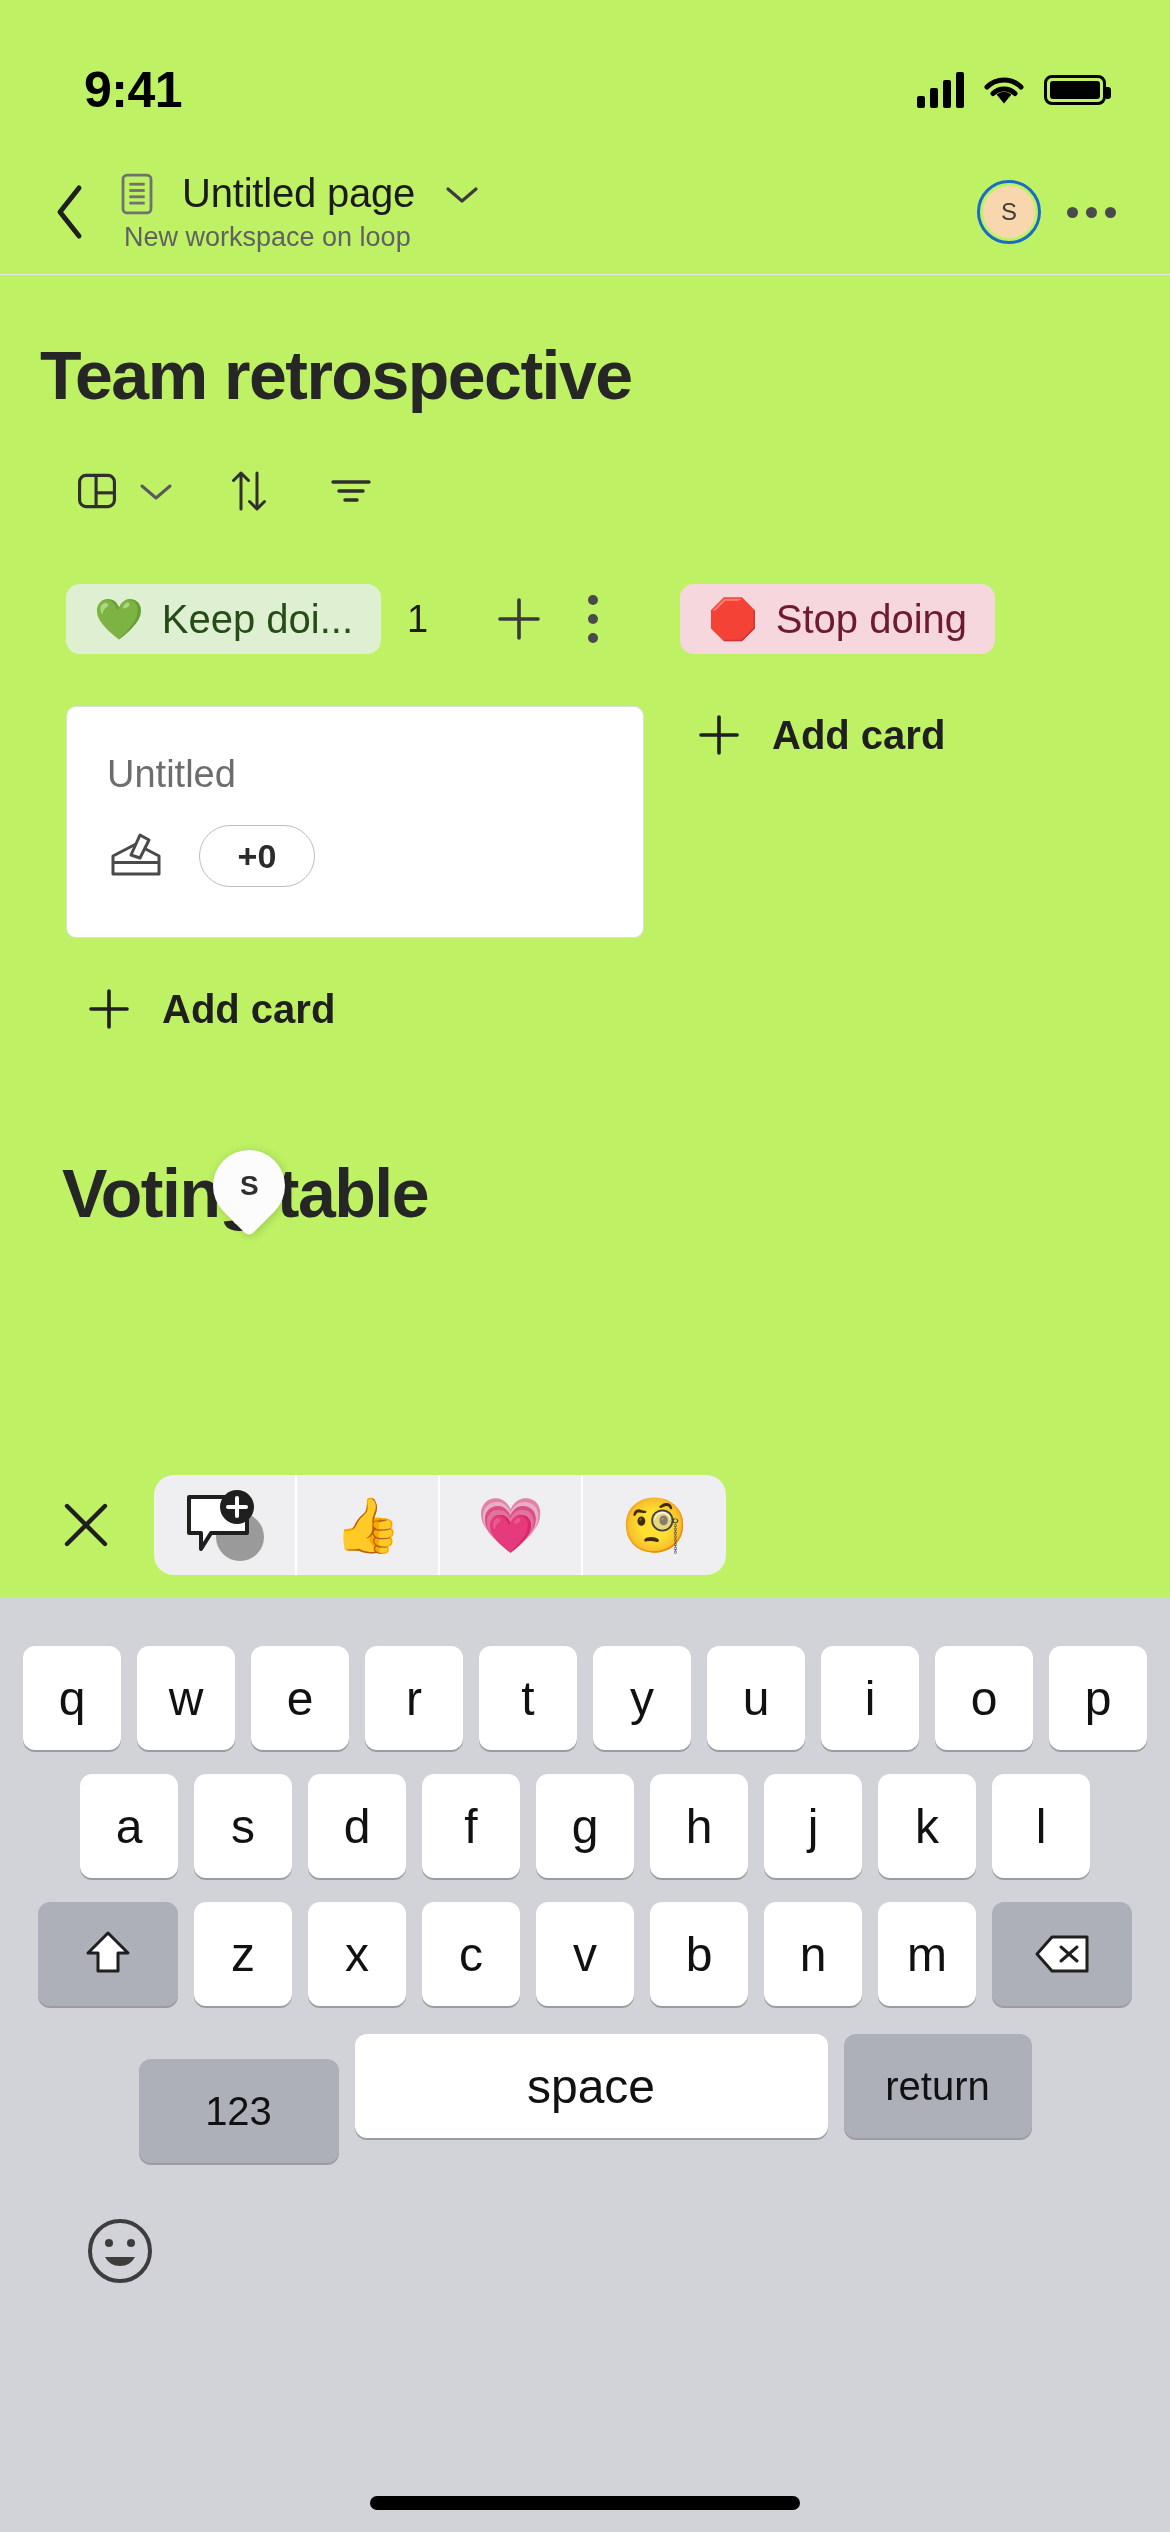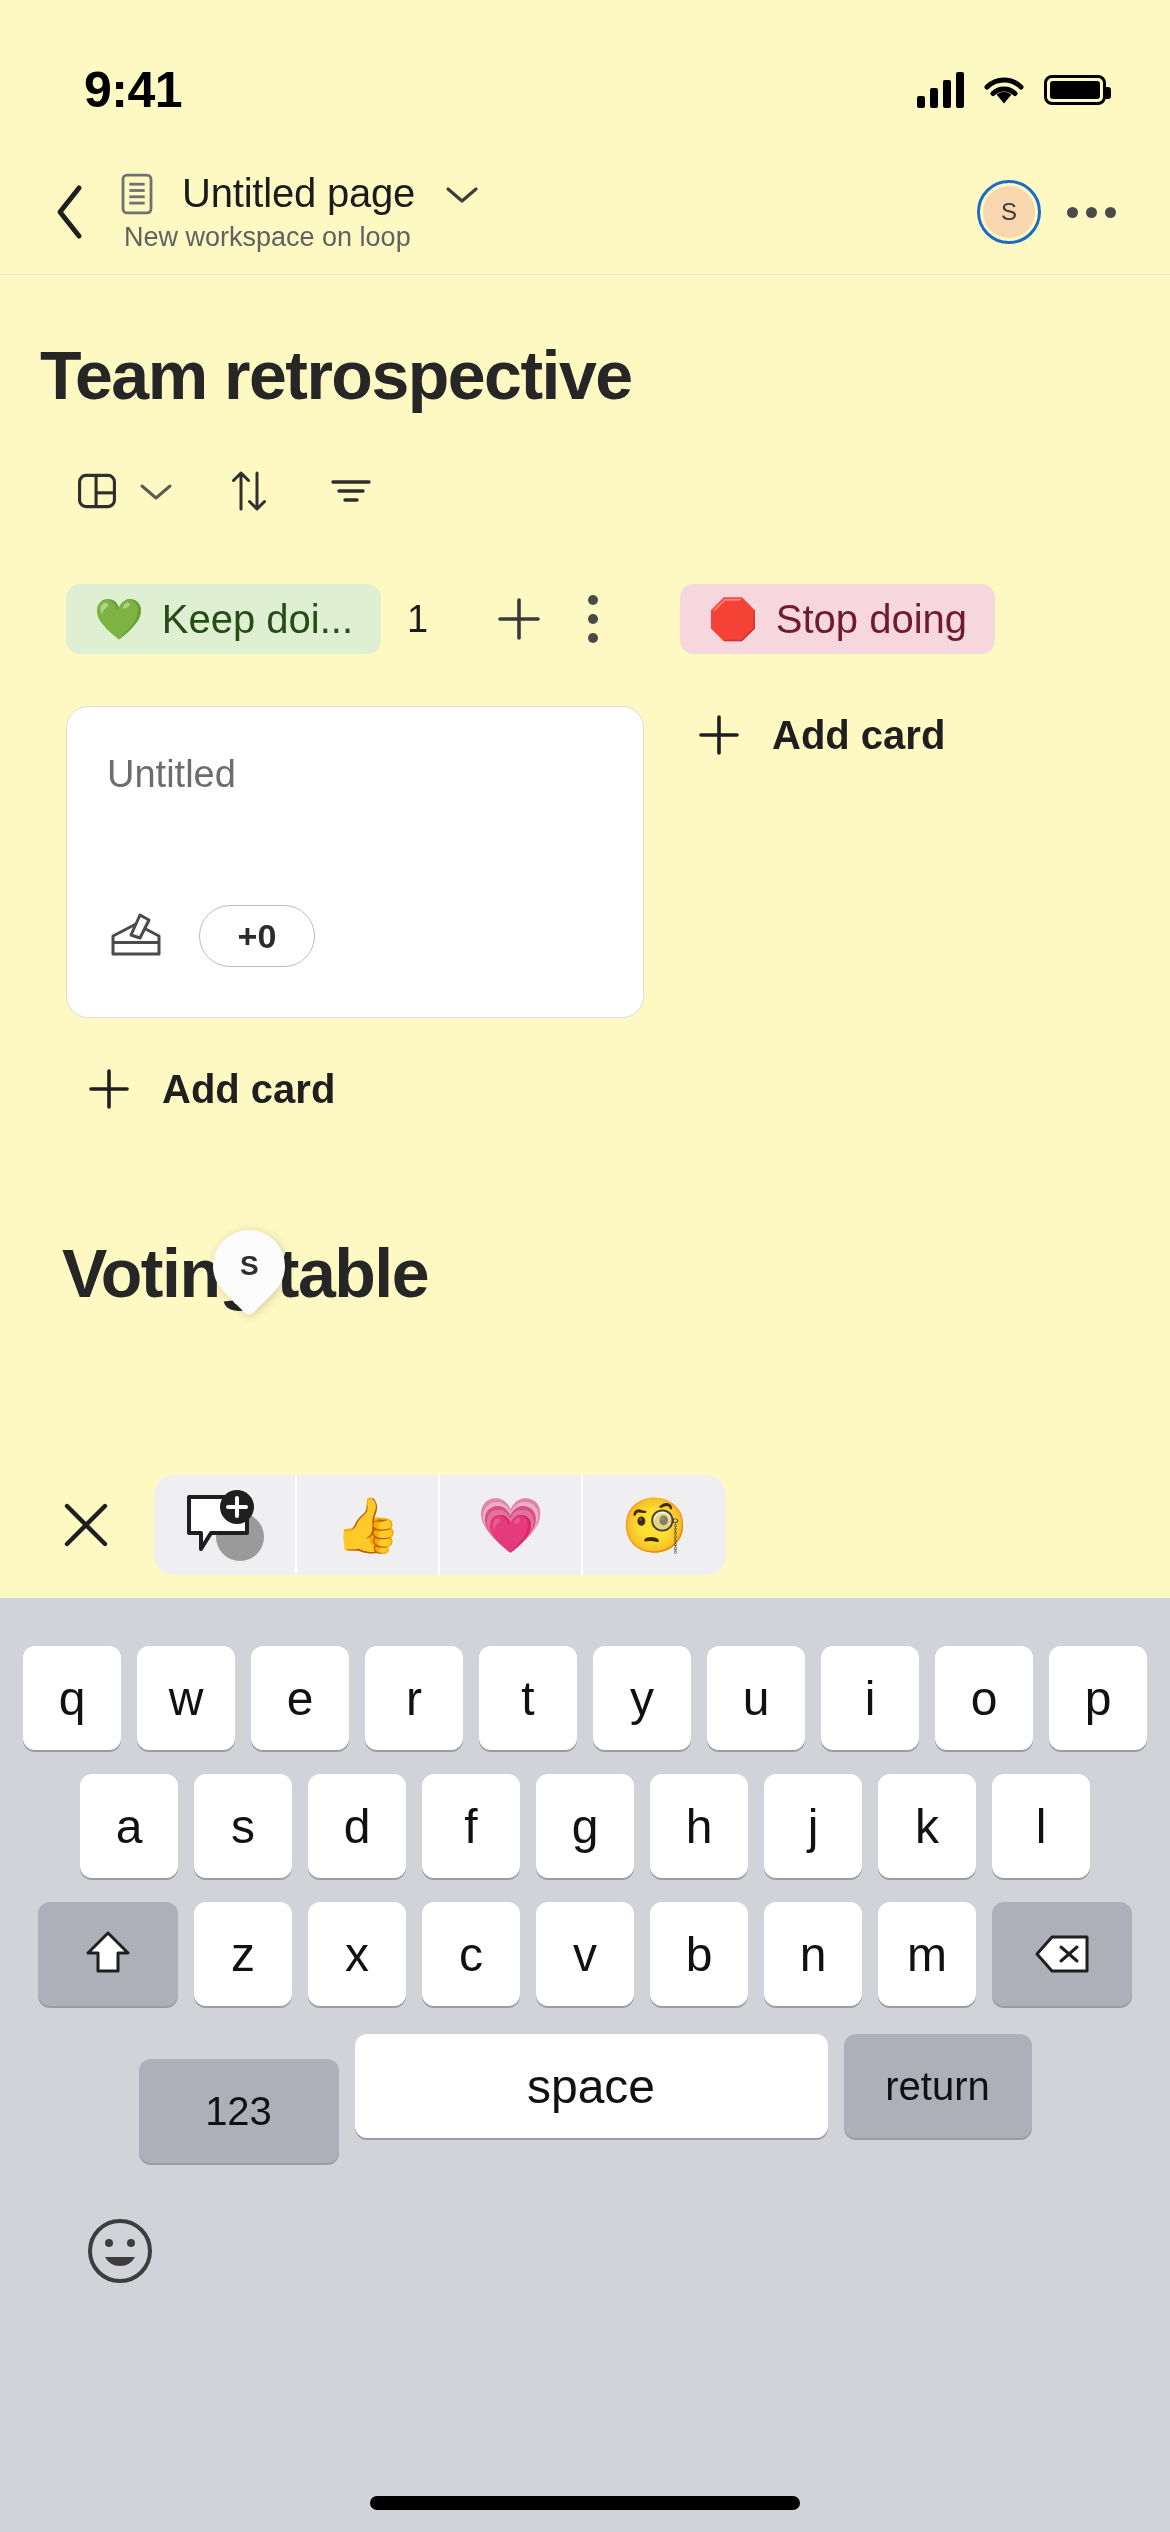--- a/index.html
+++ b/index.html
@@ -2,21 +2,21 @@
 <html><head>
 <meta charset="utf-8">
 <style>
   * { box-sizing: border-box; margin: 0; padding: 0; }
   html, body {
     width: 1170px; height: 2532px;
     background: #ffffff;
     font-family: "Liberation Sans", sans-serif;
     overflow: hidden;
   }
-  .phone { position: relative; width: 1170px; height: 2532px; background:#fef9c3; }
+  .phone { position: relative; width: 1170px; height: 2532px; background:#bef264; }
 
   
   .statusbar {
     position:absolute; top:0; left:0; width:1170px; height:150px;
     display:flex; align-items:center; justify-content:space-between;
     padding: 30px 56px 0 56px;
   }
   .status-time {
     font-size:50px; font-weight:700; color:#000;
     letter-spacing:-0.5px; margin-left:28px;
@@ -98,22 +98,22 @@
     font-size:40px; white-space:nowrap; overflow:hidden; text-overflow:ellipsis;
   }
   .col-pill.green .col-name { color:#264d18; }
   .col-pill.red .col-name { color:#6d1a32; }
   .col-count { font-size:38px; color:#1c1c1c; margin-left:26px;}
   .col-actions { margin-left:auto; display:flex; align-items:center; gap:42px; padding-right:42px;}
   .kebab { display:flex; flex-direction:column; gap:9px; }
   .kebab i { width:10px;height:10px;border-radius:50%;background:#4a4a4a;display:block;}
 
   .card {
-    margin-top:48px; width:578px; height:312px;
-    border:1px solid #dcdcdc; border-radius:22px; background:#fff;
+    margin-top:48px; width:578px; height:232px;
+    border:1px solid #dcdcdc; border-radius:10px; background:#fff;
     padding:46px 40px 0 40px; position:relative;
   }
   .card-title { font-size:38px; color:#6d6d6d; }
   .card-footer {
     position:absolute; left:40px; bottom:50px;
     display:flex; align-items:center; gap:34px;
   }
   .vote-badge {
     height:62px; min-width:116px; border-radius:32px; border:1px solid #bdbdbd;
     display:flex;align-items:center;justify-content:center;

